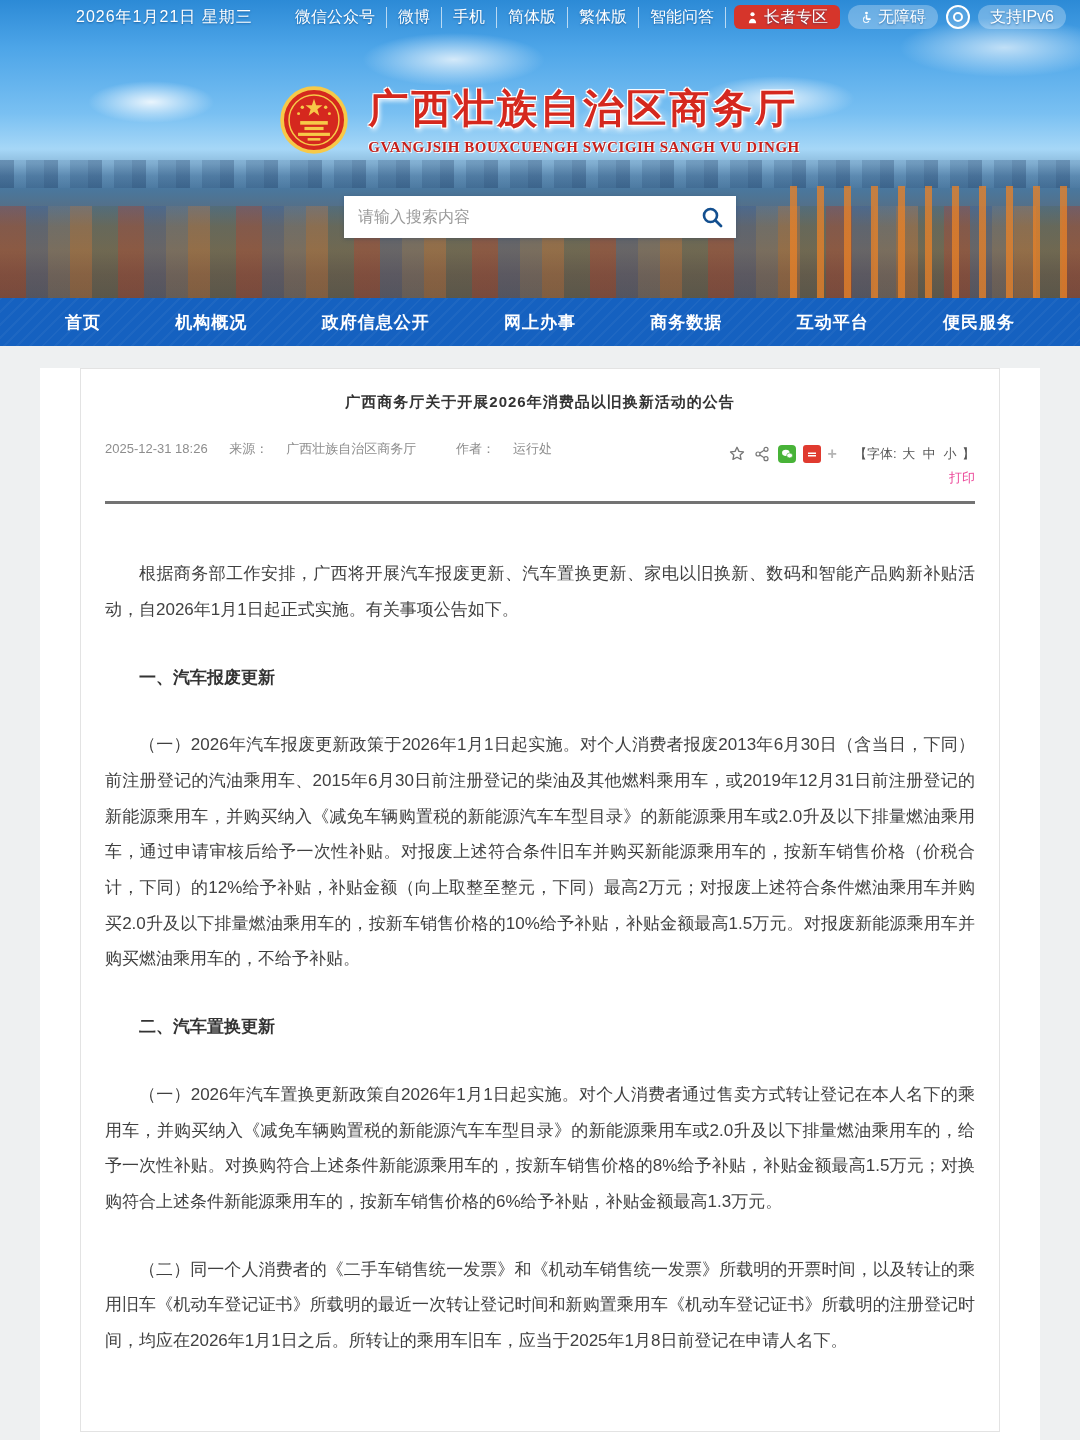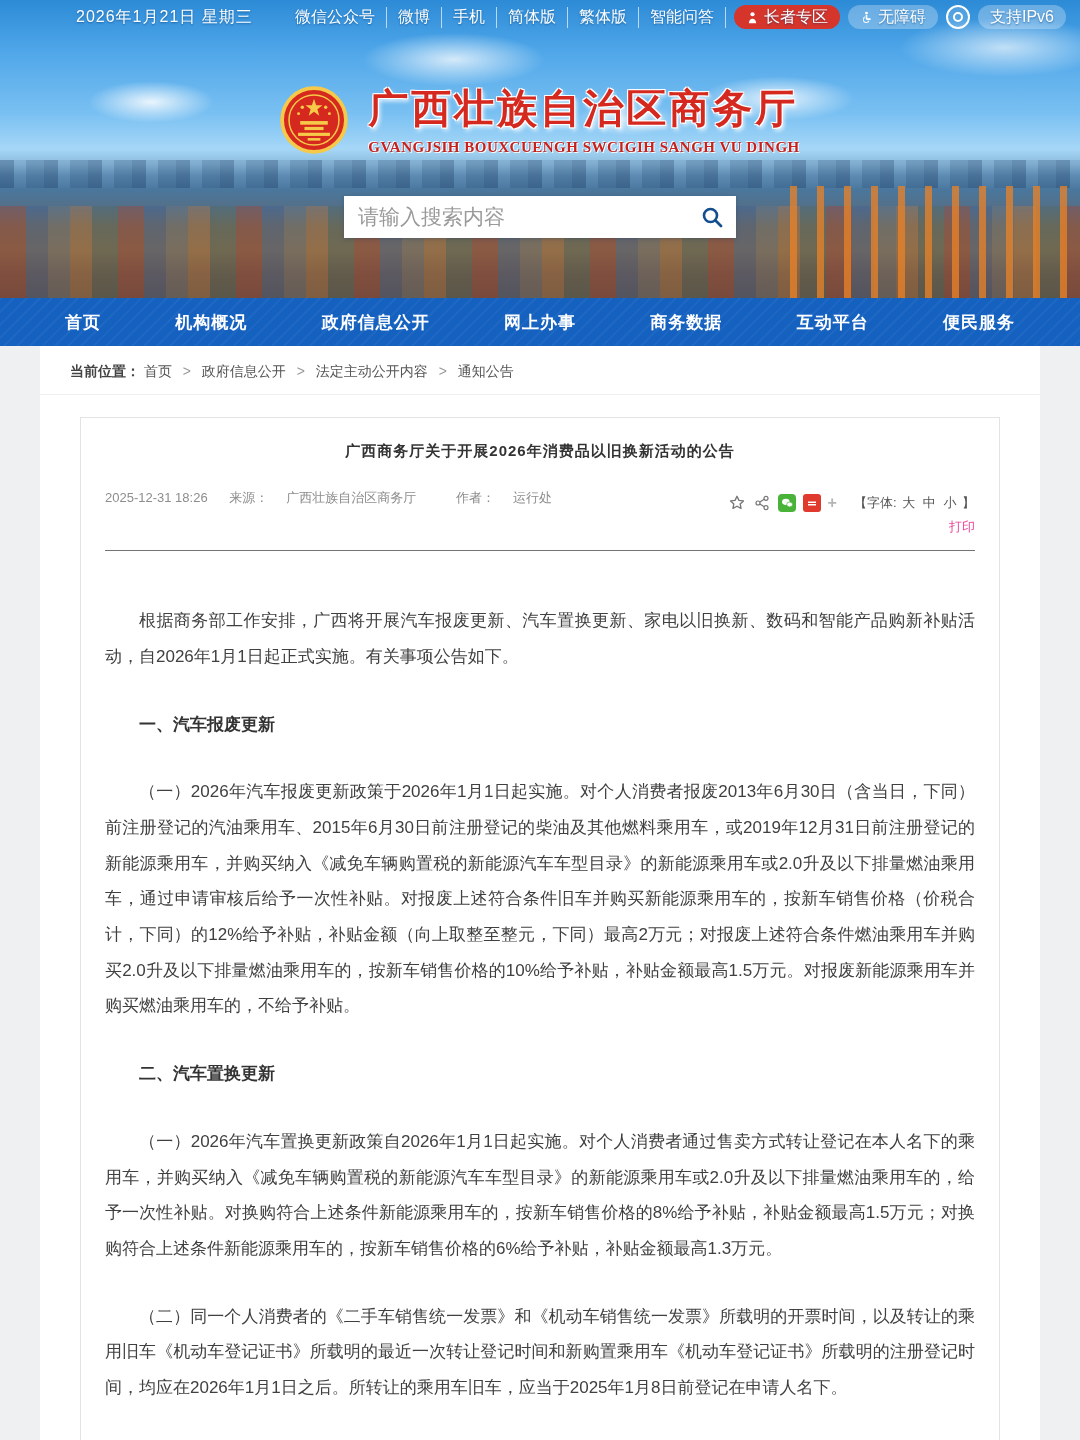--- a/index.html
+++ b/index.html
@@ -27,41 +27,41 @@
 
   
   .topbar { position:absolute; top:0; left:0; right:0; height:34px; display:flex; align-items:center;
     padding:0 14px 0 76px; color:#fff; font-size:16px; text-shadow:0 1px 2px rgba(0,60,120,.55); z-index:5; }
   .topbar-date { letter-spacing:1px; }
   .topbar-spacer { flex:1; }
   .topbar-link { padding:0 11px; border-right:1px solid rgba(255,255,255,.65); cursor:pointer; white-space:nowrap; }
   .topbar-link:last-of-type { border-right:none; }
   .pill { display:flex; align-items:center; gap:5px; height:24px; padding:0 12px; border-radius:13px;
     margin-left:8px; cursor:pointer; white-space:nowrap; }
-  .pill-elder { background:#d6352b; }
+  .pill-elder { background:#d6352b;border-radius:6px; }
   .pill-glass { background:rgba(255,255,255,.28); }
   .circle-badge { width:24px; height:24px; border:2px solid #fff; border-radius:50%; margin-left:8px;
     display:flex; align-items:center; justify-content:center; cursor:pointer; background:rgba(255,255,255,.15); }
   .circle-badge i { width:10px; height:10px; border:2px solid #fff; border-radius:50%; display:block; }
 
   
   .header-center { position:absolute; top:86px; left:0; width:100%; display:flex;
     justify-content:center; align-items:flex-start; gap:20px; z-index:4; }
   .emblem { width:68px; height:68px; flex:0 0 auto; }
   .site-title { color:#d5281e; font-size:40px; font-weight:900; letter-spacing:3px; line-height:1.1;
     text-shadow:1px 1px 0 #fff,-1px -1px 0 #fff,1px -1px 0 #fff,-1px 1px 0 #fff,2px 3px 4px rgba(255,255,255,.9); }
   .site-subtitle { color:#c8201a; font-size:15px; font-weight:bold; letter-spacing:.5px; margin-top:9px;
     font-family:Liberation Serif, serif;
     text-shadow:1px 1px 0 rgba(255,255,255,.95),-1px -1px 0 rgba(255,255,255,.85); }
 
   
   .search-row { position:absolute; top:196px; left:0; width:100%; display:flex; justify-content:center; z-index:4; }
   .search-box { width:392px; height:42px; background:#fff; display:flex; align-items:stretch;
     box-shadow:0 1px 4px rgba(0,40,90,.25); }
-  .search-box input { flex:1; border:none; outline:none; padding:8px 14px; font-size:21px; color:#333;
+  .search-box input { flex:1; border:none; outline:none; padding:8px 14px; font-size:16px; color:#333;
     font-family:inherit; background:transparent; }
   .search-box input::placeholder { color:#9a9a9a; }
   .search-btn { width:48px; display:flex; align-items:center; justify-content:center; cursor:pointer; background:#fff; border:none; }
 
   
   .nav { height:48px; background:#1561c0;
     background-image:repeating-linear-gradient(135deg, rgba(255,255,255,.04) 0 2px, transparent 2px 9px);
     display:flex; justify-content:center; }
   .nav-inner { width:1010px; display:flex; justify-content:space-between; align-items:center; padding:0 30px; }
   .nav-item { color:#fff; font-weight:bold; font-size:17px; cursor:pointer; white-space:nowrap; letter-spacing:1px; }
@@ -69,21 +69,21 @@
   
   .page { width:1000px; margin:0 auto; background:#fff; min-height:1094px; }
   .breadcrumb { padding:17px 30px 13px; font-size:14px; color:#666; border-bottom:1px solid #f0f0f0; }
   .breadcrumb b { color:#444; font-weight:bold; }
   .crumb-link { color:#555; cursor:pointer; }
   .crumb-sep { color:#999; padding:0 7px; }
 
   .article-box { margin:22px 40px 0; border:1px solid #e3e3e3; padding:0 24px 40px; }
   .article-title { text-align:center; font-size:15px; font-weight:bold; color:#333; padding:24px 20px 0; letter-spacing:1px; }
   .meta-row { display:flex; justify-content:space-between; align-items:flex-start; margin-top:28px;
-    padding-bottom:12px; border-bottom:1px solid #737373; font-size:13px; color:#8d8d8d; }
+    padding-bottom:12px; border-bottom:3px solid #737373; font-size:13px; color:#8d8d8d; }
   .meta-left span { margin-right:18px; }
   .meta-right { text-align:right; color:#555; line-height:1.7; }
   .tools-line { display:flex; align-items:center; gap:7px; justify-content:flex-end; }
   .tool-icon { width:18px; height:18px; display:inline-flex; align-items:center; justify-content:center; cursor:pointer; }
   .icon-wechat { background:#48b338; border-radius:4px; }
   .icon-redshare { background:#e03a2f; border-radius:3px; }
   .icon-plus { color:#b5b5b5; font-size:16px; font-weight:bold; }
   .font-size-ctl { color:#555; margin-left:10px; }
   .font-size-ctl b { cursor:pointer; font-weight:normal; padding:0 2px; }
   .print-label { cursor:pointer; color:#ec4899; }
@@ -177,30 +177,20 @@
     <span class="nav-item">政府信息公开</span>
     <span class="nav-item">网上办事</span>
     <span class="nav-item">商务数据</span>
     <span class="nav-item">互动平台</span>
     <span class="nav-item">便民服务</span>
   </div>
 </div>
 
 <div class="page">
 
-  <div class="breadcrumb">
-    <b>当前位置：</b>
-    <span class="crumb-link">首页</span>
-    <span class="crumb-sep">&gt;</span>
-    <span class="crumb-link">政府信息公开</span>
-    <span class="crumb-sep">&gt;</span>
-    <span class="crumb-link">法定主动公开内容</span>
-    <span class="crumb-sep">&gt;</span>
-    <span class="crumb-link">通知公告</span>
-  </div>
 
   <div class="article-box">
     <h1 class="article-title">广西商务厅关于开展2026年消费品以旧换新活动的公告</h1>
 
     <div class="meta-row">
       <div class="meta-left">
         <span>2025-12-31 18:26</span>
         <span>
           <span>来源：</span><span>广西壮族自治区商务厅</span>
         </span>

